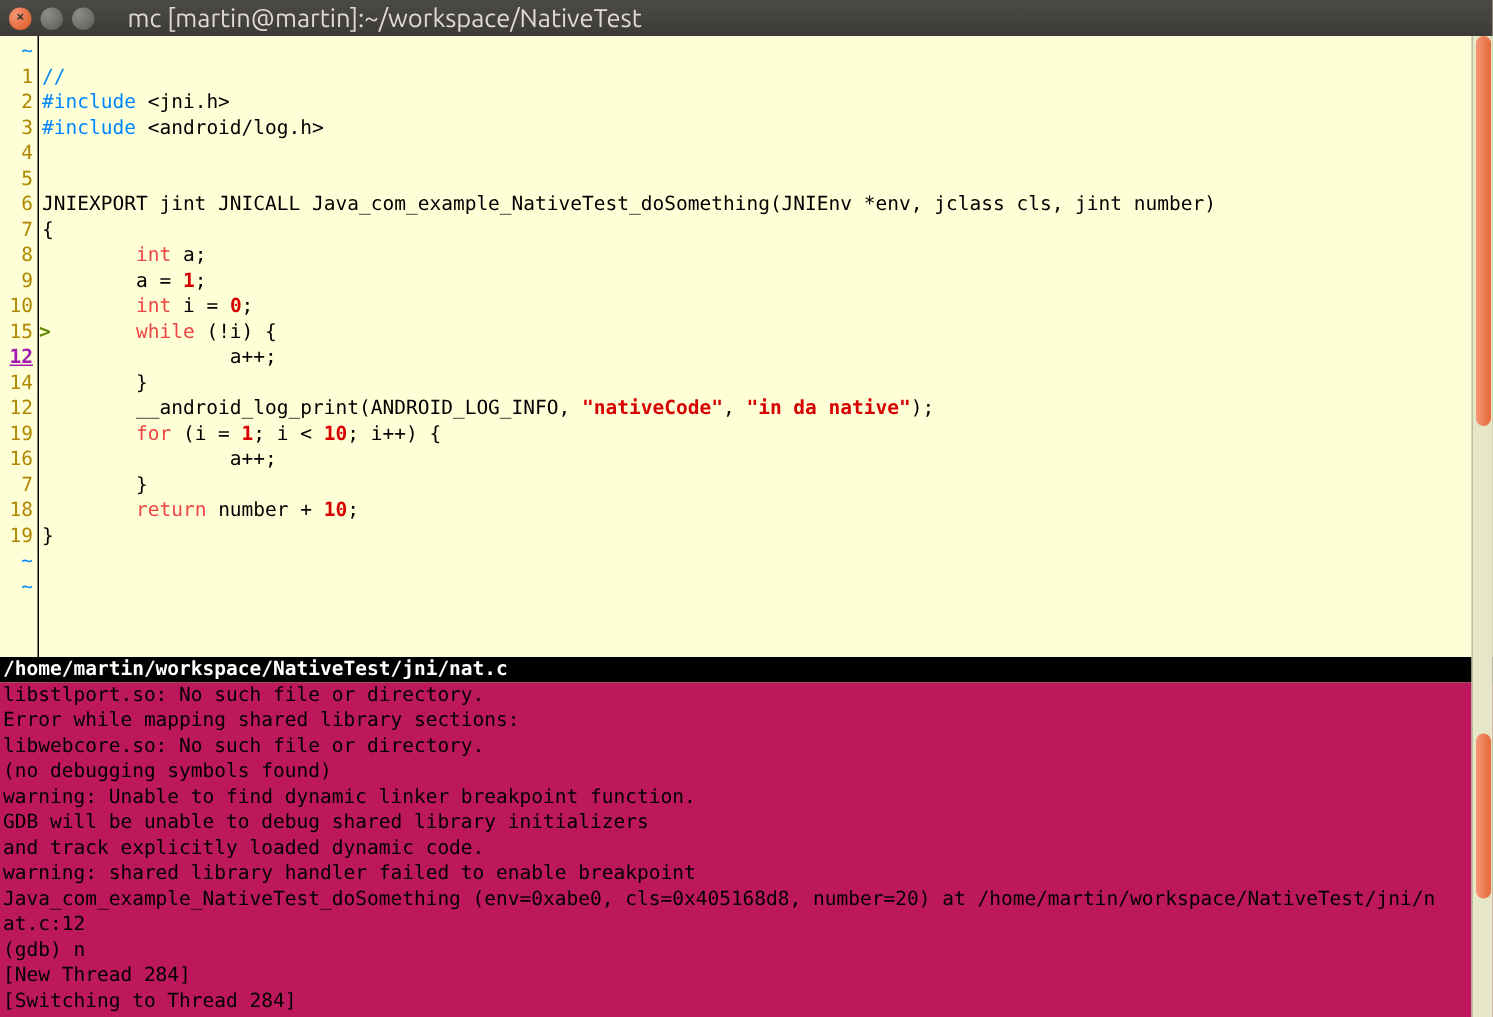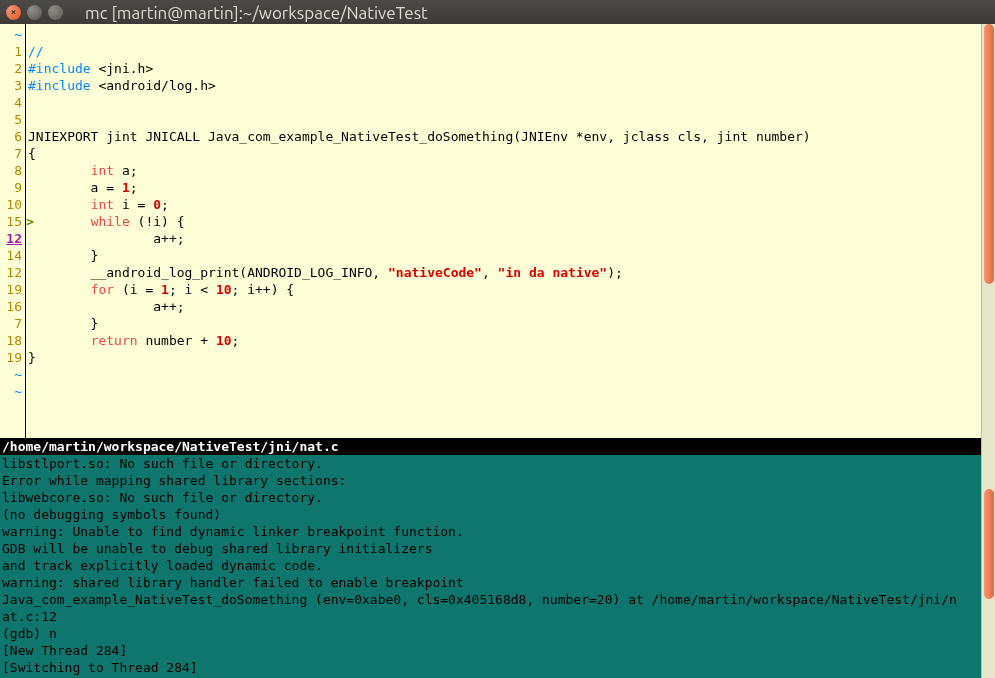--- a/index.html
+++ b/index.html
@@ -93,21 +93,21 @@
   }
   .statusbar {
     background: #000;
     color: #fff;
     font-weight: bold;
     height: 17px;
     line-height: 17px;
     padding: 0 2px;
   }
   .terminal {
-    background: #0f766e;
+    background: #be185d;
     color: #000;
     line-height: 17px;
     white-space: pre;
     padding: 0 2px 2px 2px;
     flex: 1;
     overflow: hidden;
   }
   .terminal .tline { height: 17px; }
   .scrollbar {
     position: absolute;

